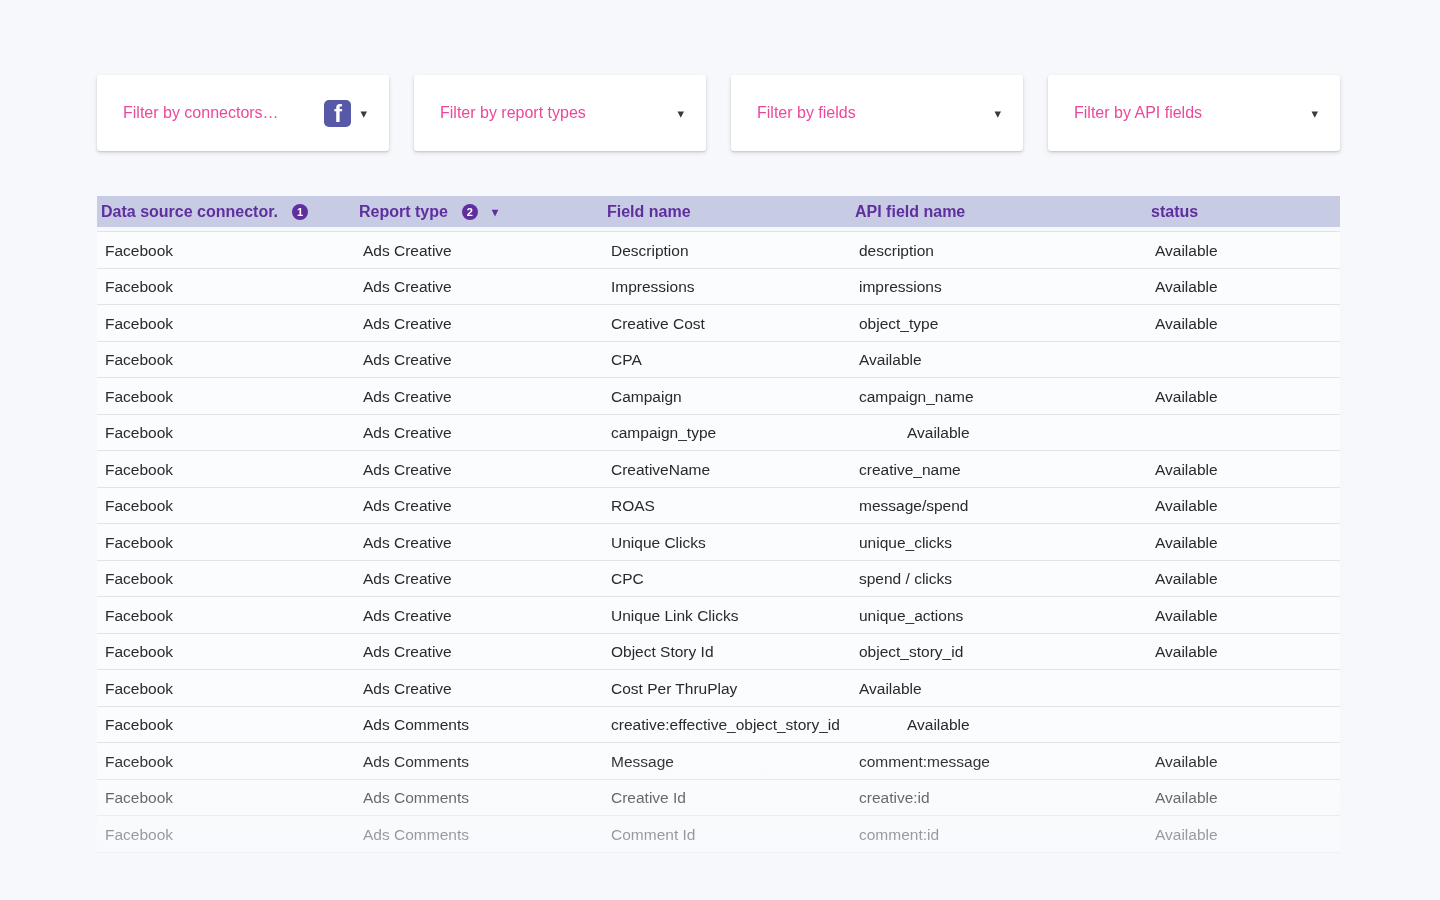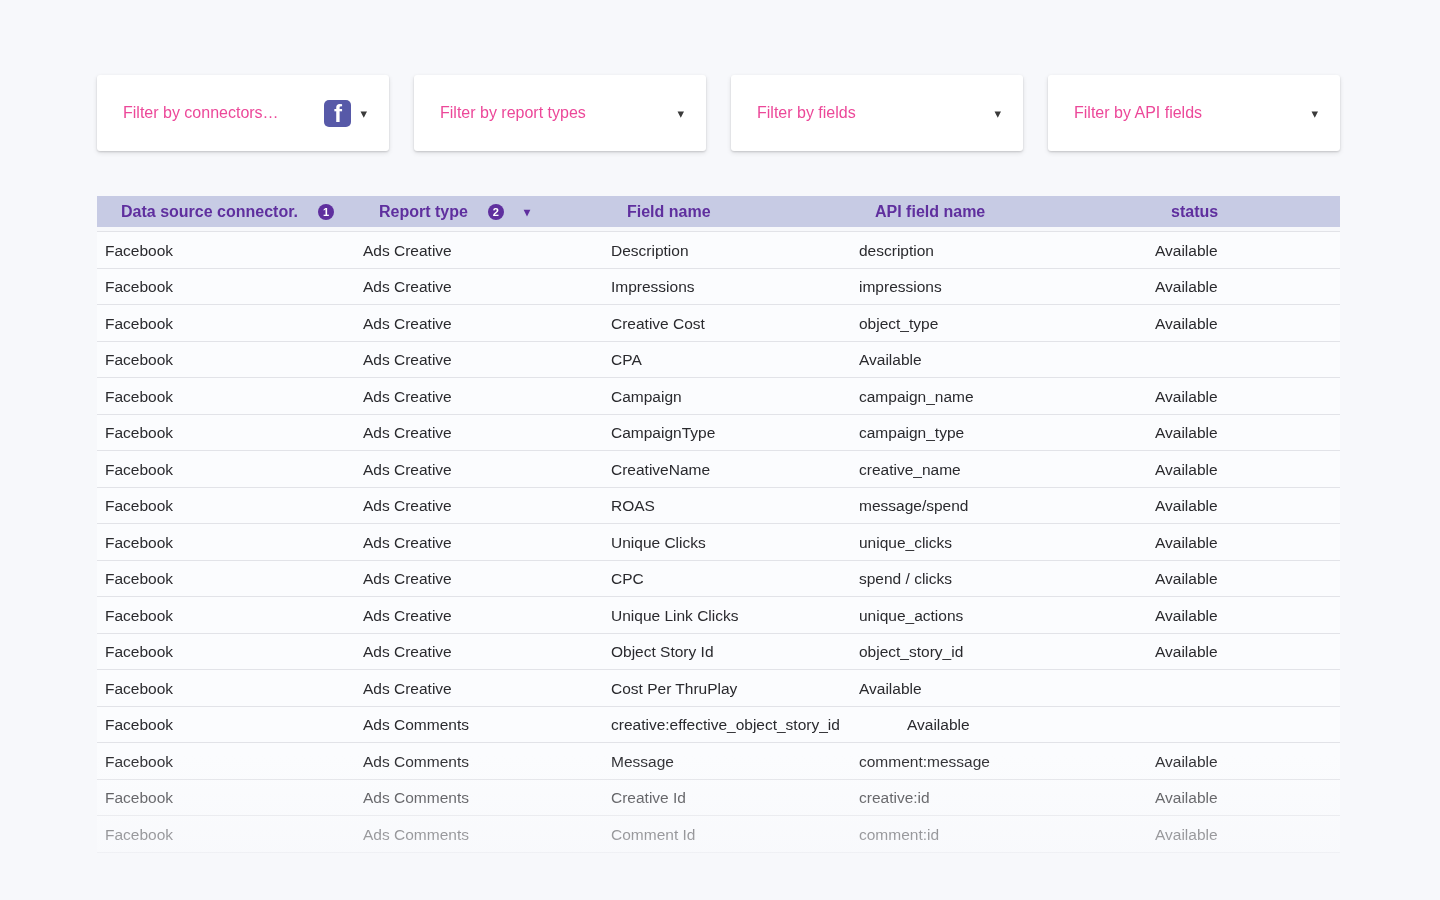--- a/index.html
+++ b/index.html
@@ -54,21 +54,21 @@
   
   .field-table{
     position:absolute;left:97px;top:196px;width:1243px;
   }
   .thead{
     display:flex;height:31px;align-items:center;
     background:var(--header-background);
   }
   .th{
     font-size:16px;font-weight:bold;color:var(--header-text);
-    padding-left:24px;display:flex;align-items:center;gap:20px;
+    padding-left:4px;display:flex;align-items:center;gap:14px;
     white-space:nowrap;
   }
   .c1{width:258px;}
   .c2{width:248px;}
   .c3{width:248px;}
   .c4{width:296px;}
   .c5{width:193px;}
   .badge{
     display:inline-flex;align-items:center;justify-content:center;
     width:16px;height:16px;border-radius:50%;
@@ -189,21 +189,20 @@
       <div class="td c1">Facebook</div>
       <div class="td c2">Ads Creative</div>
       <div class="td c3">Campaign</div>
       <div class="td c4">campaign_name</div>
       <div class="td c5">Available</div>
     </div>
 
     <div class="tr">
       <div class="td c1">Facebook</div>
       <div class="td c2">Ads Creative</div>
-      <div class="td c3">CampaignType</div>
       <div class="td c4">campaign_type</div>
       <div class="td c5">Available</div>
     </div>
 
     <div class="tr">
       <div class="td c1">Facebook</div>
       <div class="td c2">Ads Creative</div>
       <div class="td c3">CreativeName</div>
       <div class="td c4">creative_name</div>
       <div class="td c5">Available</div>

